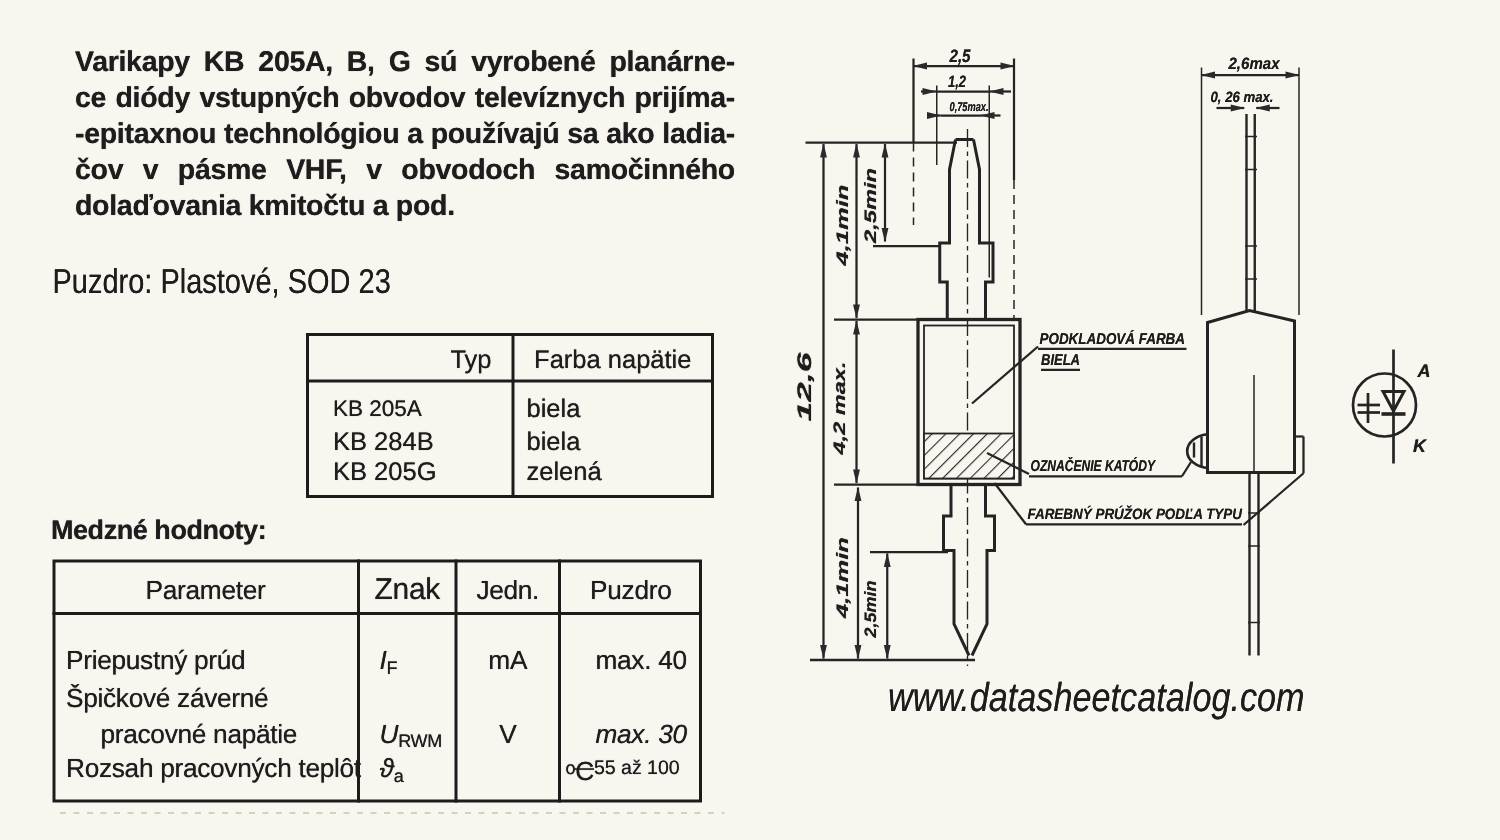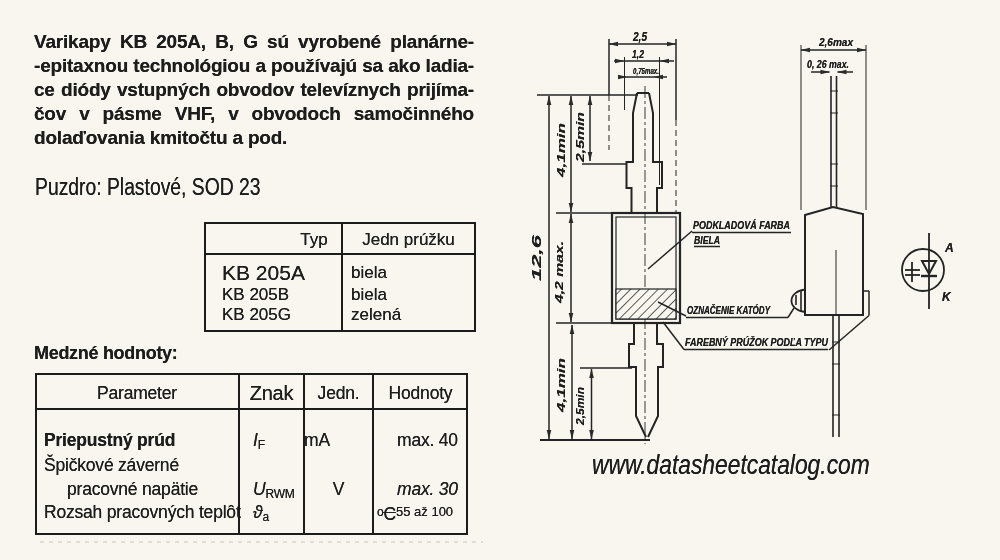--- a/index.html
+++ b/index.html
@@ -7,64 +7,64 @@
        font-family:"Liberation Sans",sans-serif;color:#1d1d1d;text-shadow:0 0 0.45px rgba(25,25,25,0.9);}
   .abs{position:absolute;}
   .jl{width:440px;text-align:justify;text-align-last:justify;font-weight:bold;
       font-size:19px;line-height:24px;letter-spacing:-0.2px;white-space:normal;}
   .ll{width:440px;font-weight:bold;font-size:19px;line-height:24px;letter-spacing:-0.2px;}
   .tline{position:absolute;background:#1c1c1c;}
 </style>
 </head>
 <body>
 
-<div class="abs" style="left:34px;top:30px;">
+<div class="abs" style="left:50px;top:30px;">
   <div class="jl">Varikapy&nbsp;KB&nbsp;205A,&nbsp;B,&nbsp;G&nbsp;sú&nbsp;vyrobené&nbsp;planárne-</div>
+  <div class="jl">ce&nbsp;diódy&nbsp;vstupných&nbsp;obvodov&nbsp;televíznych&nbsp;prijíma-</div>
   <div class="jl">-epitaxnou&nbsp;technológiou&nbsp;a&nbsp;používajú&nbsp;sa&nbsp;ako&nbsp;ladia-</div>
-  <div class="jl">ce&nbsp;diódy&nbsp;vstupných&nbsp;obvodov&nbsp;televíznych&nbsp;prijíma-</div>
   <div class="jl">čov&nbsp;v&nbsp;pásme&nbsp;VHF,&nbsp;v&nbsp;obvodoch&nbsp;samočinného</div>
   <div class="ll">dolaďovania kmitočtu a pod.</div>
 </div>
 
 <div class="abs" id="puzdro" style="left:35px;top:175px;font-size:23px;line-height:24px;transform:scaleX(0.84);transform-origin:left top;">Puzdro: Plastové, SOD 23</div>
 
 <div class="abs" style="left:204px;top:222px;width:272px;height:110px;border:2px solid #1c1c1c;box-sizing:border-box;"></div>
 <div class="tline" style="left:204px;top:253px;width:272px;height:2px;"></div>
 <div class="tline" style="left:341px;top:222px;width:2px;height:110px;"></div>
 <div class="abs" style="left:204px;top:231px;width:138px;text-align:center;font-size:17px;line-height:17px;margin-left:41px;">Typ</div>
-<div class="abs" style="left:342px;top:231px;width:133px;text-align:center;font-size:17px;line-height:17px;">Jedn prúžku</div>
-<div class="abs" style="left:222px;top:264px;font-size:21px;line-height:17px;">KB 205A</div>
-<div class="abs" style="left:222px;top:286px;font-size:17px;line-height:17px;">KB 205B</div>
+<div class="abs" style="left:342px;top:231px;width:133px;text-align:center;font-size:17px;line-height:17px;">Farba napätie</div>
+<div class="abs" style="left:222px;top:264px;font-size:15px;line-height:17px;">KB 205A</div>
+<div class="abs" style="left:222px;top:286px;font-size:17px;line-height:17px;">KB 284B</div>
 <div class="abs" style="left:222px;top:306px;font-size:17px;line-height:17px;">KB 205G</div>
 <div class="abs" style="left:351px;top:264px;font-size:17px;line-height:17px;">biela</div>
 <div class="abs" style="left:351px;top:286px;font-size:17px;line-height:17px;">biela</div>
 <div class="abs" style="left:351px;top:306px;font-size:17px;line-height:17px;">zelená</div>
 
 <div class="abs" style="left:34px;top:344px;font-size:18px;letter-spacing:-0.3px;line-height:19px;font-weight:bold;">Medzné hodnoty:</div>
 
 <div class="abs" style="left:35px;top:373px;width:433px;height:162px;border:2px solid #1c1c1c;box-sizing:border-box;"></div>
 <div class="tline" style="left:35px;top:408px;width:433px;height:2px;"></div>
 <div class="tline" style="left:238px;top:373px;width:2px;height:162px;"></div>
 <div class="tline" style="left:303px;top:373px;width:2px;height:162px;"></div>
 <div class="tline" style="left:372px;top:373px;width:2px;height:162px;"></div>
 <div class="abs" style="left:35px;top:384px;width:204px;text-align:center;font-size:17.5px;line-height:18px;letter-spacing:-0.2px;">Parameter</div>
 <div class="abs" style="left:239px;top:384px;width:65px;text-align:center;font-size:20px;line-height:18px;letter-spacing:-0.2px;">Znak</div>
 <div class="abs" style="left:304px;top:384px;width:69px;text-align:center;font-size:17.5px;line-height:18px;letter-spacing:-0.2px;">Jedn.</div>
-<div class="abs" style="left:373px;top:384px;width:95px;text-align:center;font-size:17.5px;line-height:18px;letter-spacing:-0.2px;">Hodnoty</div>
+<div class="abs" style="left:373px;top:384px;width:95px;text-align:center;font-size:17.5px;line-height:18px;letter-spacing:-0.2px;">Puzdro</div>
 
-<div class="abs" style="left:44px;top:431px;font-size:17.5px;line-height:18px;letter-spacing:-0.2px;font-weight:bold;">Priepustný prúd</div>
+<div class="abs" style="left:44px;top:431px;font-size:17.5px;line-height:18px;letter-spacing:-0.2px;">Priepustný prúd</div>
 <div class="abs" style="left:44px;top:456px;font-size:17.5px;line-height:18px;letter-spacing:-0.2px;">Špičkové záverné</div>
 <div class="abs" style="left:67px;top:480px;font-size:17.5px;line-height:18px;letter-spacing:-0.2px;">pracovné napätie</div>
 <div class="abs" style="left:44px;top:503px;font-size:17.5px;line-height:18px;letter-spacing:-0.2px;">Rozsah pracovných teplôt</div>
 
 <div class="abs" style="left:253px;top:431px;font-size:17.5px;line-height:18px;letter-spacing:-0.2px;font-style:italic;">I<span style="font-size:12px;vertical-align:-3px;font-style:normal;">F</span></div>
 <div class="abs" style="left:253px;top:480px;font-size:17.5px;line-height:18px;letter-spacing:-0.2px;font-style:italic;text-align:right;">U<span style="font-size:12px;vertical-align:-3px;font-style:normal;">RWM</span></div>
 <div class="abs" style="left:253px;top:503px;font-size:17.5px;line-height:18px;letter-spacing:-0.2px;font-style:italic;">ϑ<span style="font-size:12px;vertical-align:-3px;font-style:normal;">a</span></div>
 
-<div class="abs" style="left:304px;top:431px;width:69px;text-align:left;font-size:17.5px;line-height:18px;letter-spacing:-0.2px;">mA</div>
+<div class="abs" style="left:304px;top:431px;width:69px;text-align:center;font-size:17.5px;line-height:18px;letter-spacing:-0.2px;">mA</div>
 <div class="abs" style="left:304px;top:480px;width:69px;text-align:center;font-size:17.5px;line-height:18px;letter-spacing:-0.2px;">V</div>
 <div class="abs" style="left:304px;top:503px;width:91px;text-align:center;font-size:17.5px;line-height:18px;letter-spacing:-0.2px;margin-left:37px;"><span style="font-size:12px;vertical-align:4px;">o</span>C</div>
 
 <div class="abs" style="left:397px;top:431px;font-size:17.5px;line-height:18px;letter-spacing:-0.2px;">max. 40</div>
 <div class="abs" style="left:397px;top:480px;font-size:17.5px;line-height:18px;letter-spacing:-0.2px;font-style:italic;">max. 30</div>
 <div class="abs" style="left:383px;top:503px;font-size:13px;line-height:18px;">—55 až 100</div>
 
 <div class="abs" id="wm" style="left:592px;top:451px;font-size:27px;font-style:italic;line-height:28px;transform:scaleX(0.845);transform-origin:left top;">www.datasheetcatalog.com</div>
 
 <svg class="abs" style="left:0;top:0;filter:blur(0.25px);" width="1000" height="560" viewBox="0 0 1000 560">

